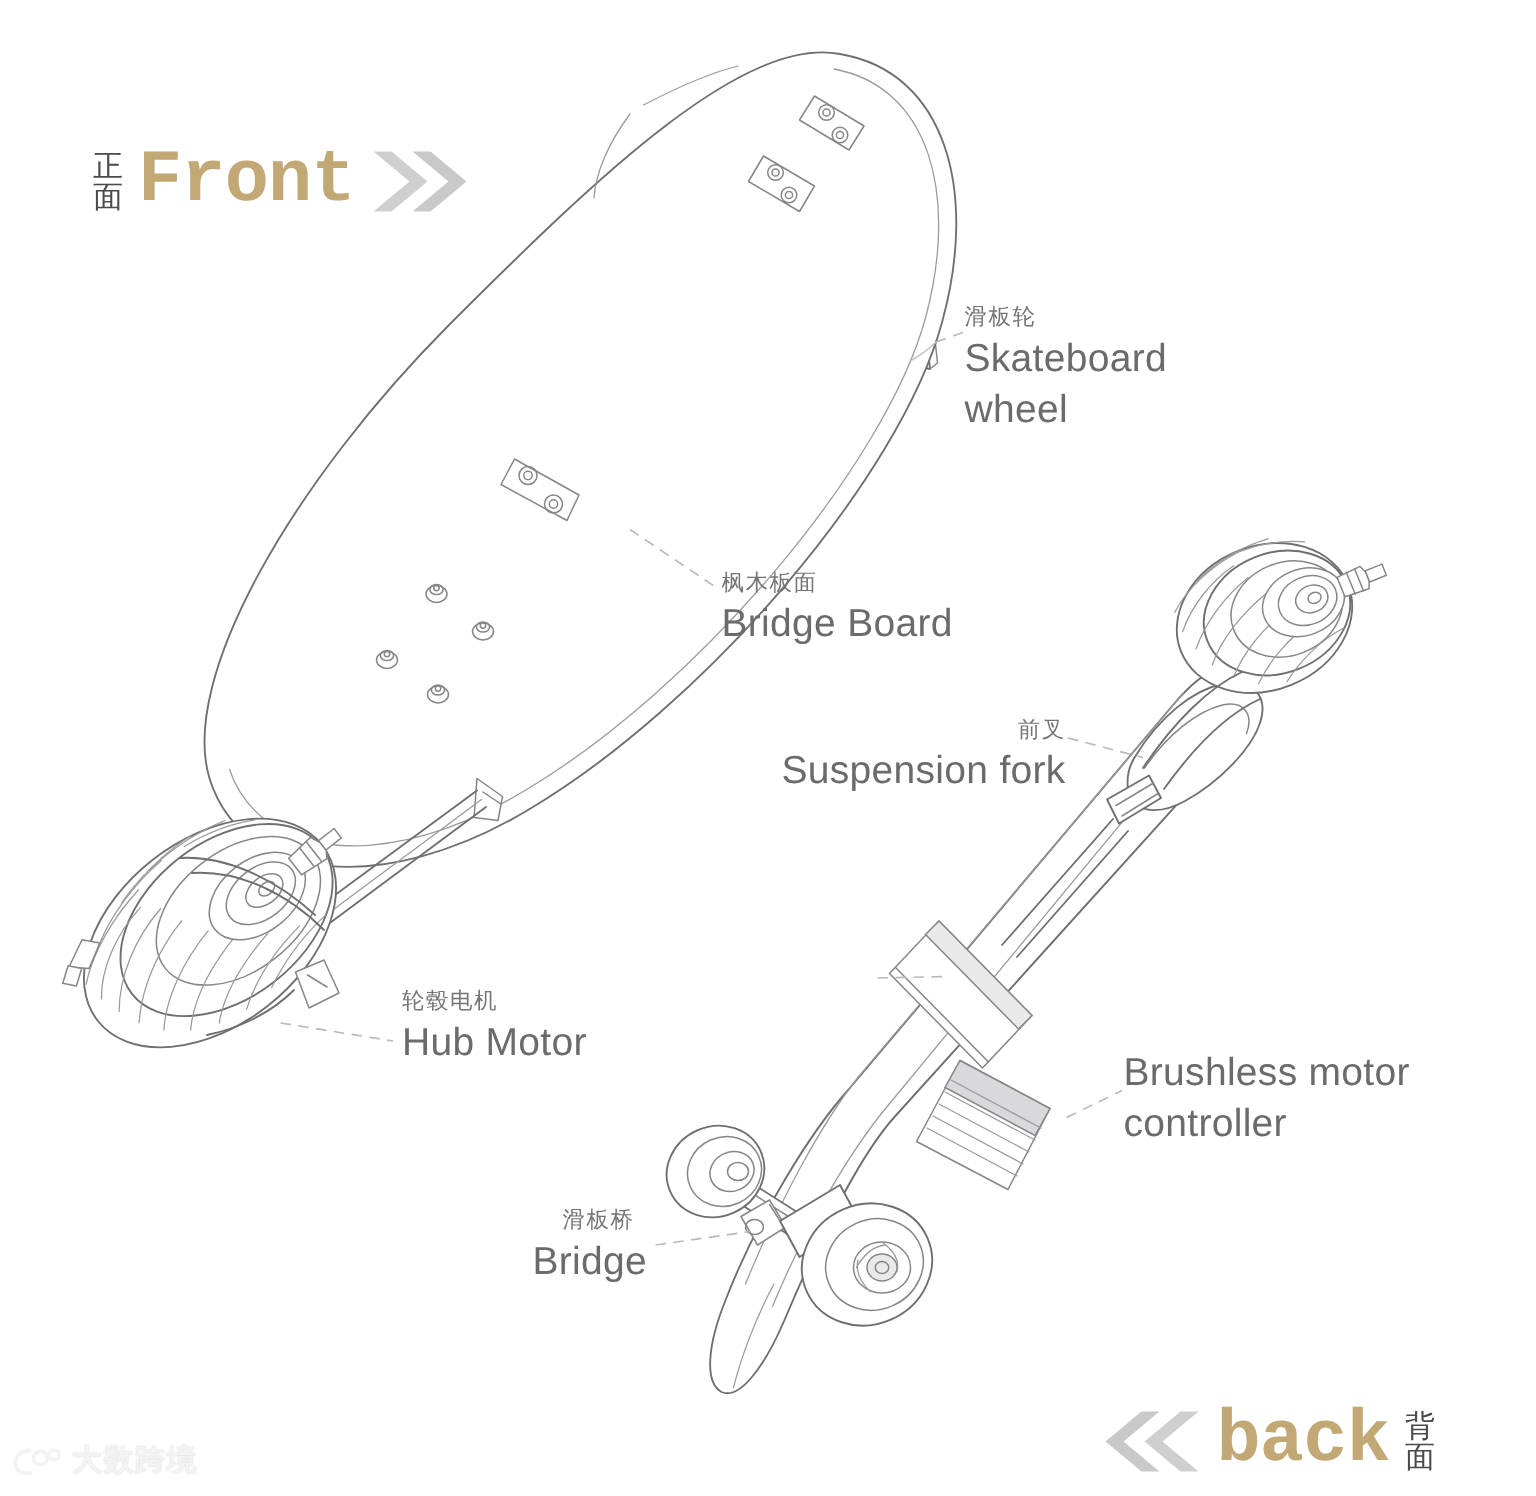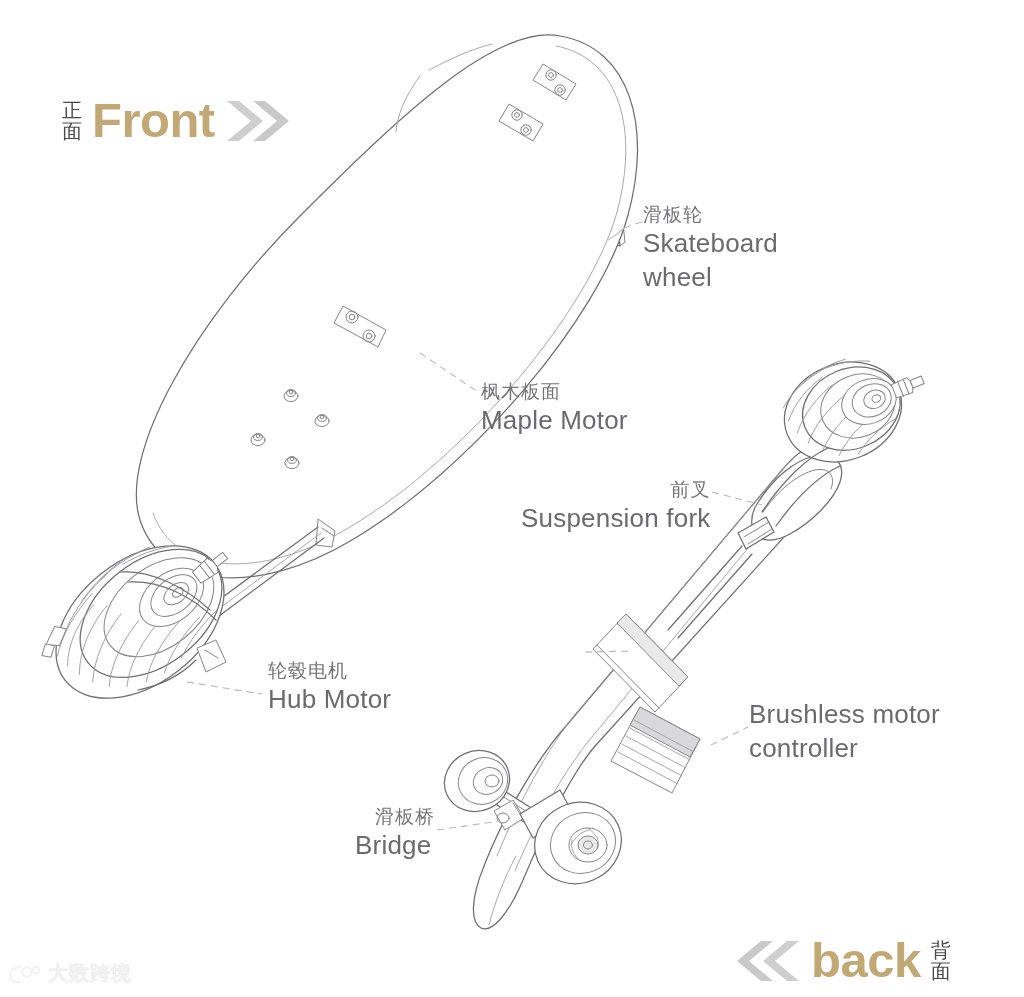--- a/index.html
+++ b/index.html
@@ -13,31 +13,31 @@
   .dirbadge{position:absolute;display:flex;align-items:center;gap:10px;}
   #front-badge{left:62px;top:96px;}
   #back-badge{left:735px;top:936px;}
 
   .cjk-stack{
     display:flex;flex-direction:column;justify-content:center;
     font-family:"DejaVu Sans",sans-serif;
     font-size:20px;line-height:1.04;color:#4a4a4a;letter-spacing:0;
   }
   .dirword{
-    font-family:Liberation Sans, sans-serif;
+    font-family:Liberation Mono, monospace;
     font-weight:bold;font-size:49px;line-height:1;
     color:#c2a874;letter-spacing:-0.5px;
   }
   .chev{display:block;}
 
   
   .callout{position:absolute;color:#6e6e70;}
   .callout .cn{
     font-family:Liberation Serif, serif;
-    font-size:19px;line-height:1.28;letter-spacing:1px;color:#757578;
+    font-size:15px;line-height:1.28;letter-spacing:1px;color:#757578;
     white-space:nowrap;
   }
   .callout .en{
     font-family:"Liberation Sans",sans-serif;
     font-size:26px;line-height:1.3;letter-spacing:0.2px;color:#6b6b6e;
     white-space:nowrap;
   }
 
   #c-wheel{left:643px;top:203px;}
   #c-maple{left:481px;top:380px;}
@@ -375,21 +375,21 @@
   </div>
 
   <div class="callout" id="c-wheel">
     <div class="cn">滑板轮</div>
     <div class="en">Skateboard</div>
     <div class="en">wheel</div>
   </div>
 
   <div class="callout" id="c-maple">
     <div class="cn">枫木板面</div>
-    <div class="en">Maple Motor</div>
+    <div class="en">Bridge Board</div>
   </div>
 
   <div class="callout" id="c-fork">
     <div class="cn">前叉</div>
     <div class="en">Suspension fork</div>
   </div>
 
 
   <div class="callout" id="c-ctrl">
     <div class="en">Brushless motor</div>

